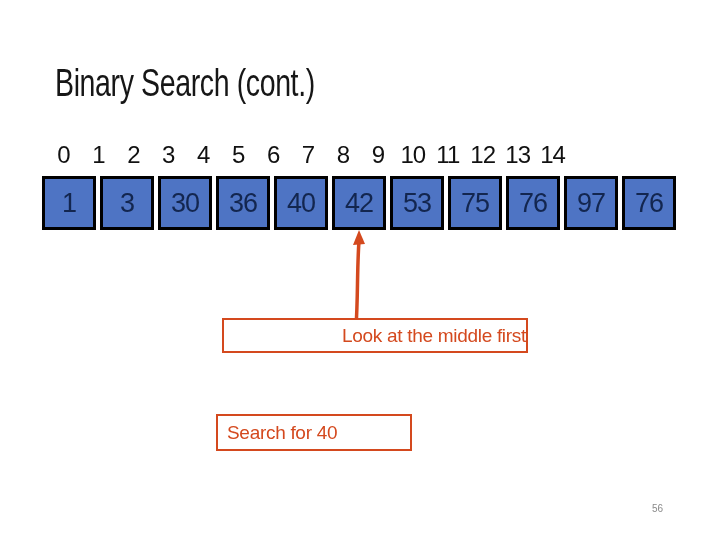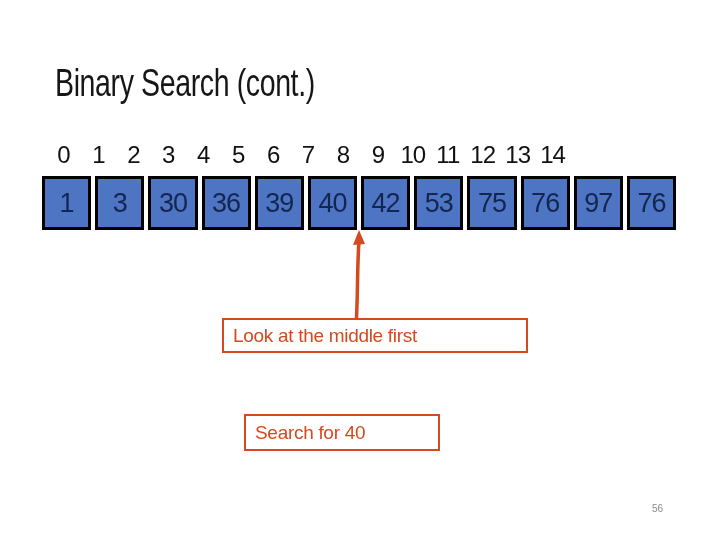--- a/index.html
+++ b/index.html
@@ -82,27 +82,27 @@
     align-items: center;
     padding-left: 9px;
     font-size: 19px;
     letter-spacing: -0.3px;
   }
   .callout-middle {
     left: 222px;
     top: 318px;
     width: 306px;
     height: 35px;
+    justify-content: flex-end;
   }
   .callout-search {
     left: 216px;
     top: 414px;
     width: 196px;
     height: 37px;
-    margin-left: 28px;
   }
   .page-number {
     position: absolute;
     left: 652px;
     top: 503px;
     font-size: 10px;
     color: #8a8a8a;
   }
 </style>
 </head>
@@ -128,21 +128,20 @@
       <span class="index-label">12</span>
       <span class="index-label">13</span>
       <span class="index-label">14</span>
     </div>
 
   <div class="array-row">
       <div class="array-cell">1</div>
       <div class="array-cell">3</div>
       <div class="array-cell">30</div>
       <div class="array-cell">36</div>
-      <div class="array-cell">39</div>
       <div class="array-cell">40</div>
       <div class="array-cell">42</div>
       <div class="array-cell">53</div>
       <div class="array-cell">75</div>
       <div class="array-cell">76</div>
       <div class="array-cell">97</div>
       <div class="array-cell">76</div>
     </div>
 
   <svg class="arrow-svg" viewBox="0 0 34 102">

